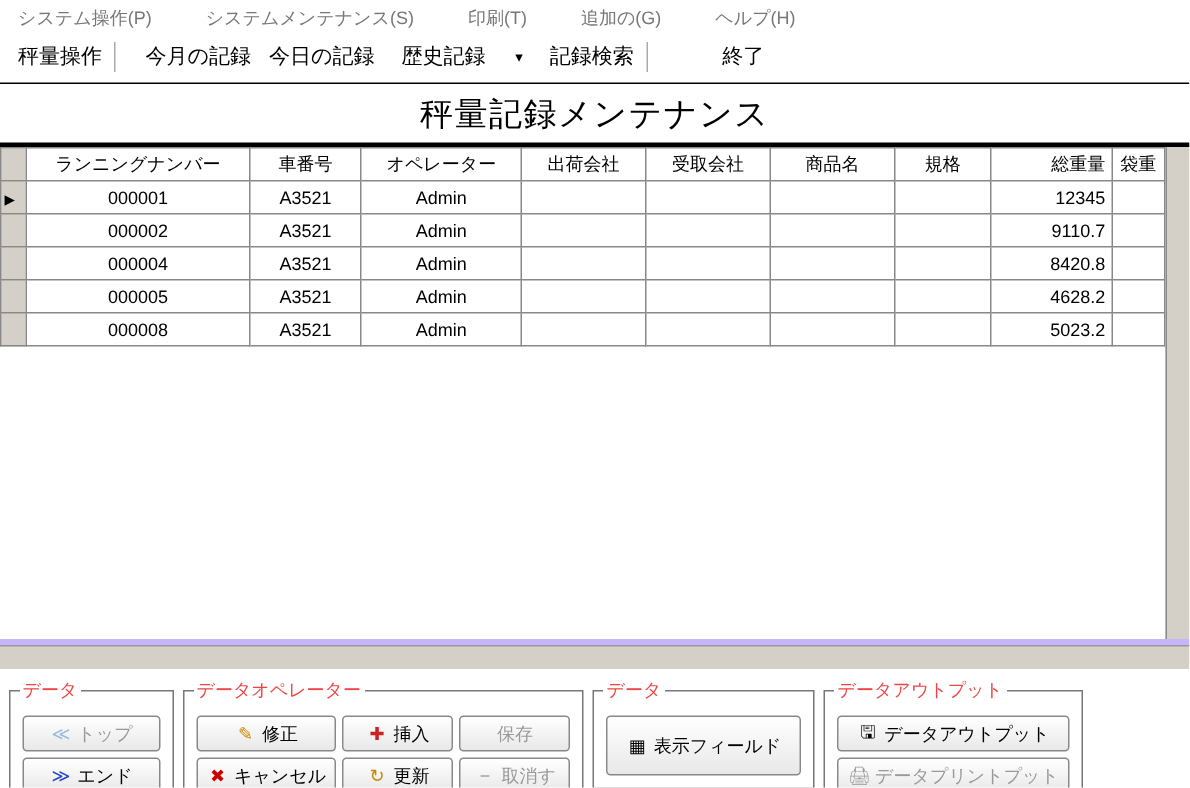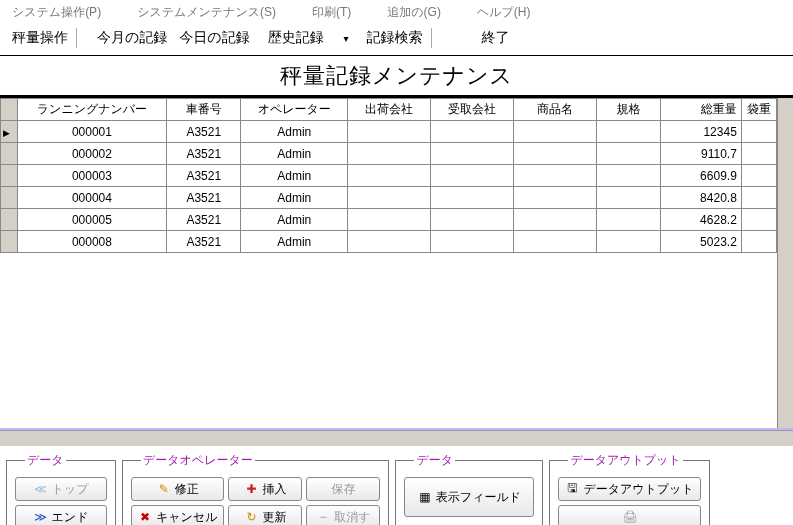--- a/index.html
+++ b/index.html
@@ -5,41 +5,41 @@
   * { box-sizing: border-box; margin: 0; padding: 0; }
   html, body { width: 793px; height: 525px; font-family: "MS Gothic","Meiryo",sans-serif; font-size: 12px; background: #fff; color: #000; overflow: hidden; }
   .menubar { display: flex; padding: 2px 8px 0 8px; gap: 0; color: #777; font-size: 12px; }
   .menubar div { padding: 2px 4px; margin-right: 28px; cursor: default; white-space: nowrap; }
   .toolbar { display: flex; align-items: center; padding: 4px 6px 6px 6px; font-size: 14px; }
   .toolbar span { padding: 2px 6px; }
   .divider { border-left: 1px solid #aaa; height: 20px; margin: 0 2px; }
   .dropcaret { display: inline-block; margin-left: 4px; font-size: 10px; vertical-align: middle; }
   hr.sep { border: 0; border-top: 1px solid #000; }
   .title { text-align: center; font-family: Liberation Sans, sans-serif; font-size: 22px; padding: 5px 0 4px 0; letter-spacing: 1px; font-weight: 500;}
-  .grid-wrap { height: 335px; border-top: 3px solid #000; border-bottom: 2px solid #c4b5fd; position: relative; display: flex; }
+  .grid-wrap { height: 335px; border-top: 3px solid #000; border-bottom: 4px solid #c4b5fd; position: relative; display: flex; }
   .grid-inner { flex: 1; overflow: hidden; }
   table { border-collapse: collapse; width: 100%; }
   th, td { border: 1px solid #888; height: 22px; padding: 0 4px; font-size: 12px; background: #fff; white-space: nowrap; }
   th { font-weight: normal; text-align: center; }
   td.rc { width: 12px; background: #d4d0c8; border-right: 1px solid #888; }
   td.rc.current::before { content: "▶"; font-size: 9px; color: #000; position: relative; left: -2px; }
   .c-run { width: 140px; text-align: center; }
   .c-car { width: 70px; text-align: center; }
   .c-op  { width: 100px; text-align: center; }
   .c-shup{ width: 78px; }
   .c-recv{ width: 78px; text-align: center; }
   .c-prod{ width: 78px; }
   .c-spec{ width: 60px; }
   .c-wt  { width: 76px; text-align: right; }
   .c-bag { width: 28px; }
   .vscroll { width: 16px; background: #d4d0c8; border-left: 1px solid #888; }
   .hscroll { height: 16px; background: #d4d0c8; border-top: 1px solid #999; }
   .bottom { display: flex; gap: 6px; padding: 6px; align-items: flex-start; }
   fieldset { border: 1px solid #777; padding: 6px; position: relative; }
-  legend { font-size: 12px; color: #a21caf; padding: 0 2px; margin-left: 12px; }
+  legend { font-size: 12px; color: #ef4444; padding: 0 2px; }
   .btn { display: inline-flex; align-items: center; justify-content: center; min-width: 74px; height: 24px; background: linear-gradient(#fff,#e8e8e8); border: 1px solid #888; border-radius: 3px; font-size: 12px; margin: 2px; padding: 0 6px; cursor: pointer; gap: 4px; }
   .btn.disabled { color: #999; }
   .btn.wide { min-width: 130px; }
   .ico { display: inline-block; width: 14px; text-align: center; }
   .stack { display: flex; flex-direction: column; }
   .row { display: flex; }
 </style>
 </head>
 <body>
 
@@ -106,32 +106,20 @@
             <td class="c-op">Admin</td>
             <td class="c-shup"></td>
             <td class="c-recv"></td>
             <td class="c-prod"></td>
             <td class="c-spec"></td>
             <td class="c-wt">9110.7</td>
             <td class="c-bag"></td>
           </tr>
           <tr>
             <td class="rc"></td>
-            <td class="c-run">000003</td>
-            <td class="c-car">A3521</td>
-            <td class="c-op">Admin</td>
-            <td class="c-shup"></td>
-            <td class="c-recv"></td>
-            <td class="c-prod"></td>
-            <td class="c-spec"></td>
-            <td class="c-wt">6609.9</td>
-            <td class="c-bag"></td>
-          </tr>
-          <tr>
-            <td class="rc"></td>
             <td class="c-run">000004</td>
             <td class="c-car">A3521</td>
             <td class="c-op">Admin</td>
             <td class="c-shup"></td>
             <td class="c-recv"></td>
             <td class="c-prod"></td>
             <td class="c-spec"></td>
             <td class="c-wt">8420.8</td>
             <td class="c-bag"></td>
           </tr>
@@ -227,17 +215,18 @@
 
   <fieldset>
     <legend>データアウトプット</legend>
     <div class="stack">
       <button class="btn wide">
         <span class="ico">🖫</span>
         <span>データアウトプット</span>
       </button>
       <button class="btn wide disabled">
         <span class="ico">🖨</span>
+        <span>データプリントプット</span>
       </button>
     </div>
   </fieldset>
 
 </div>
 
 </body></html>

